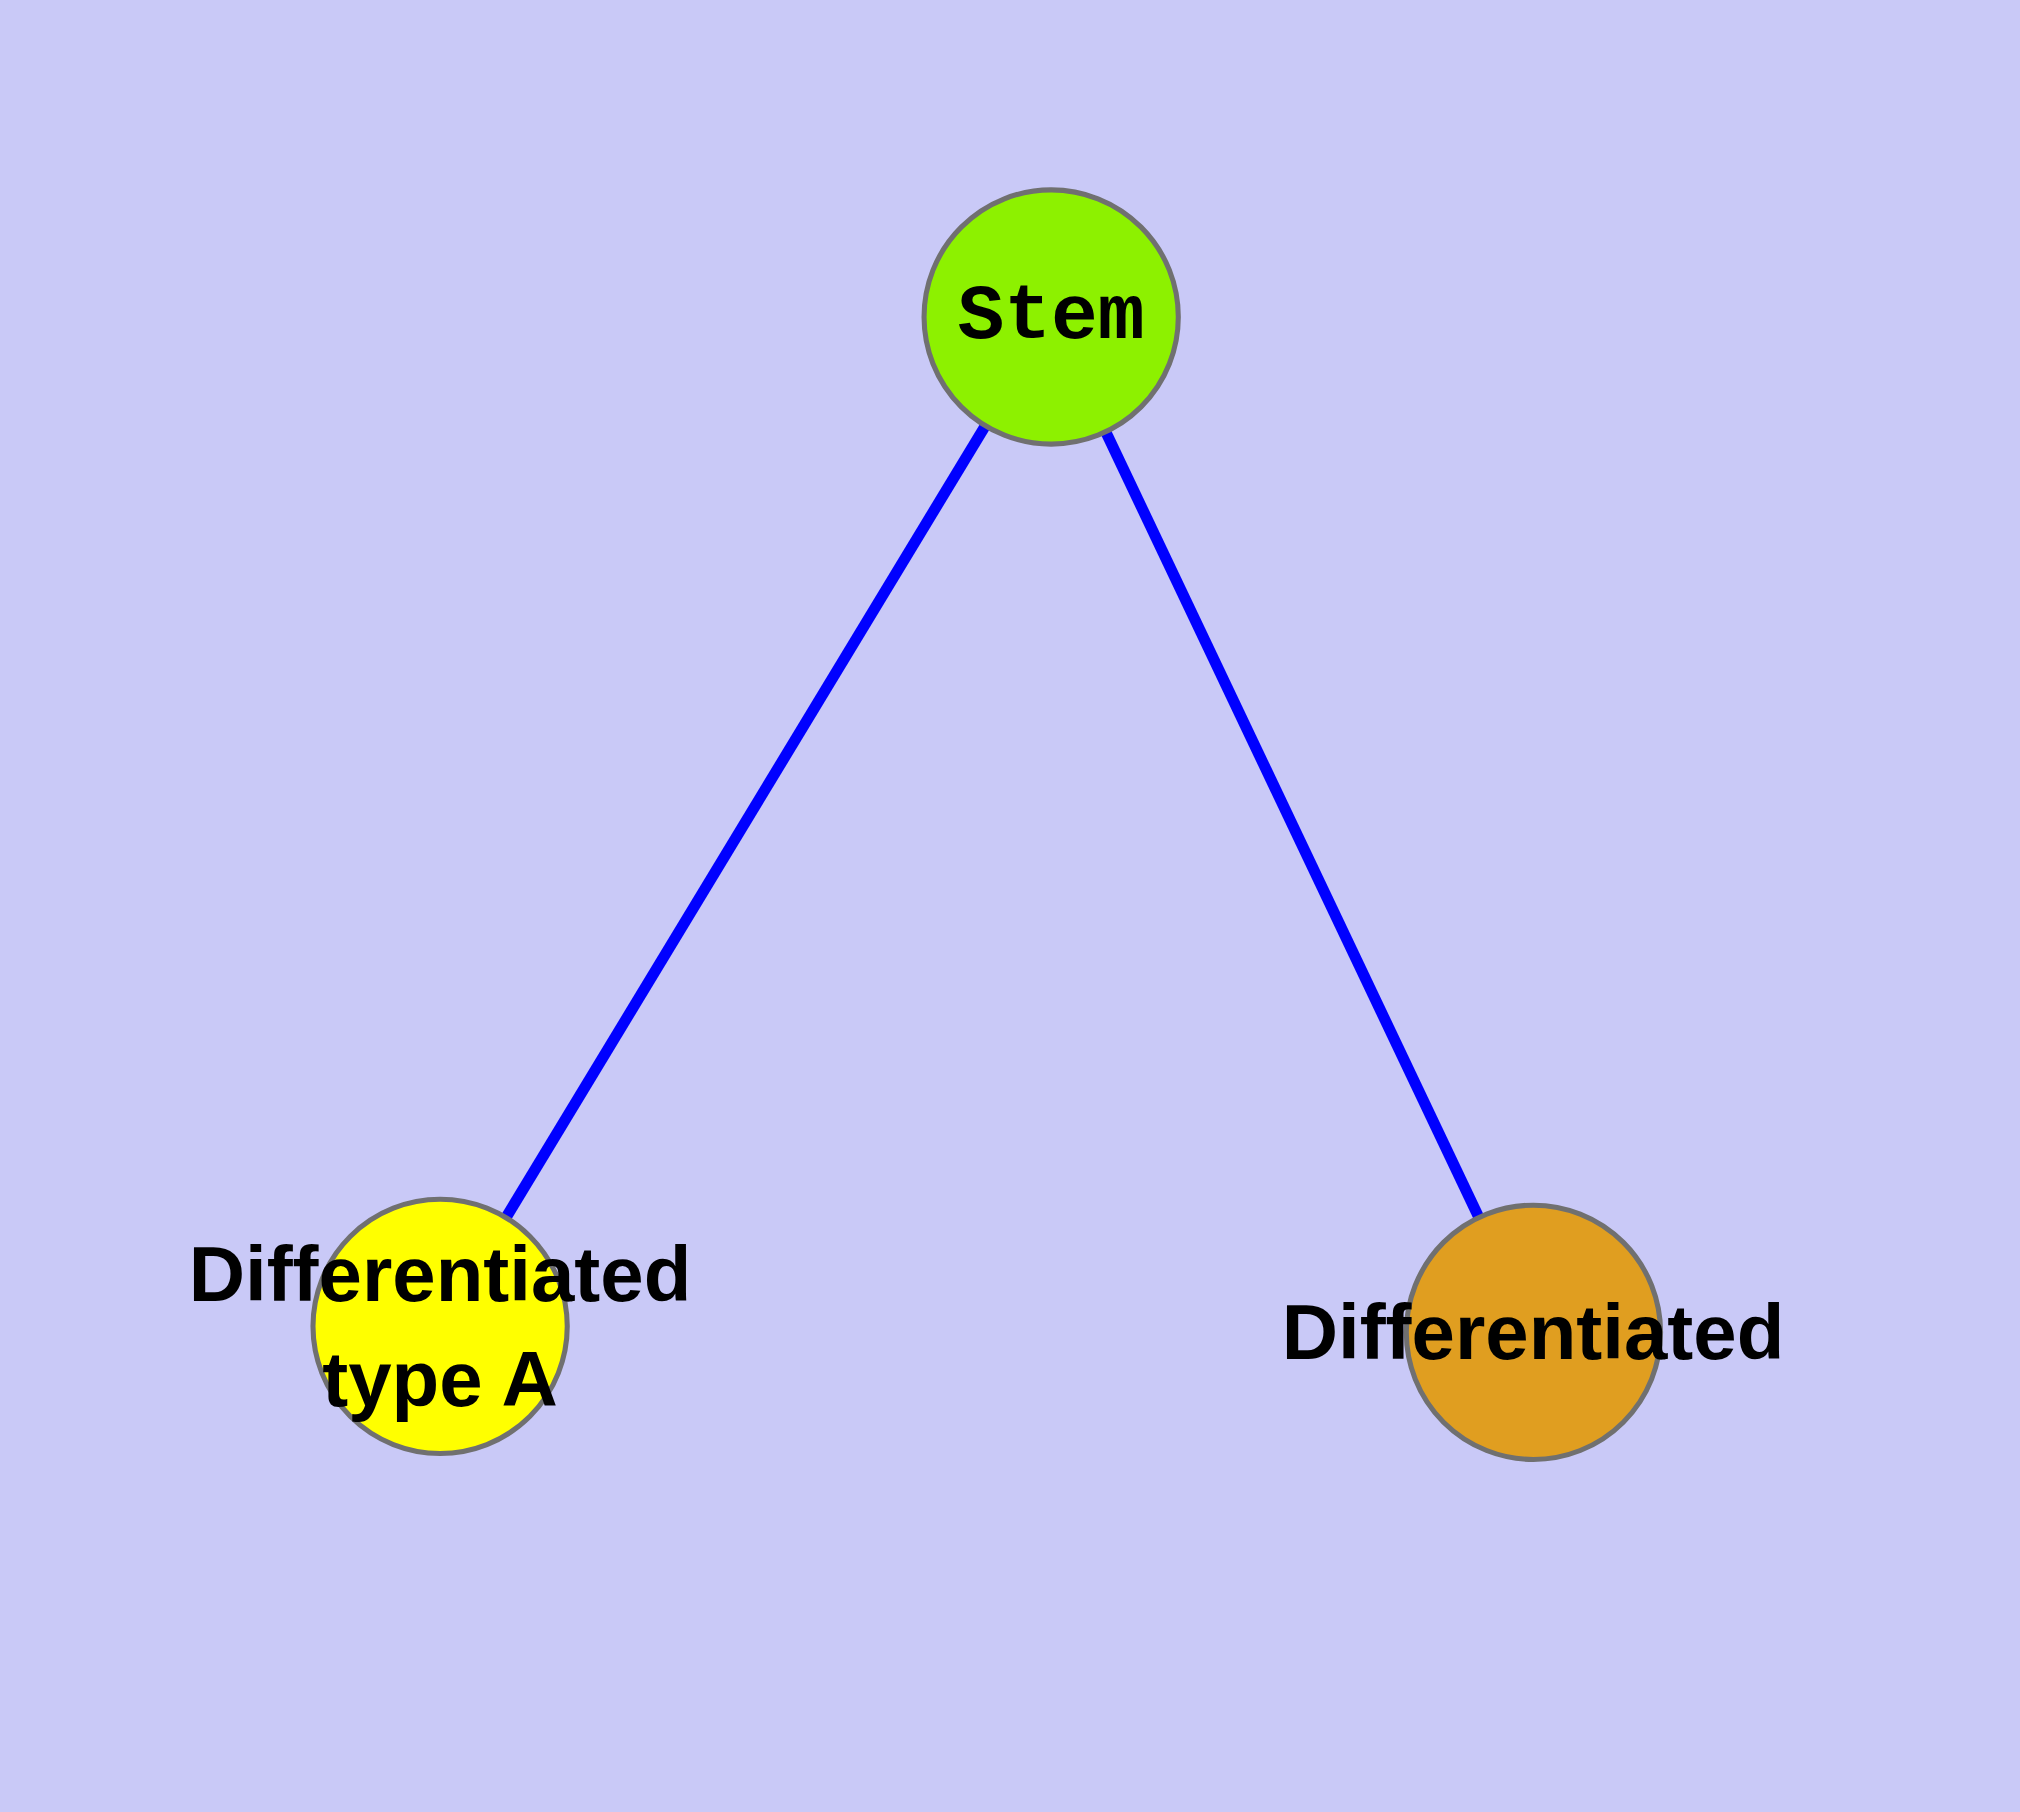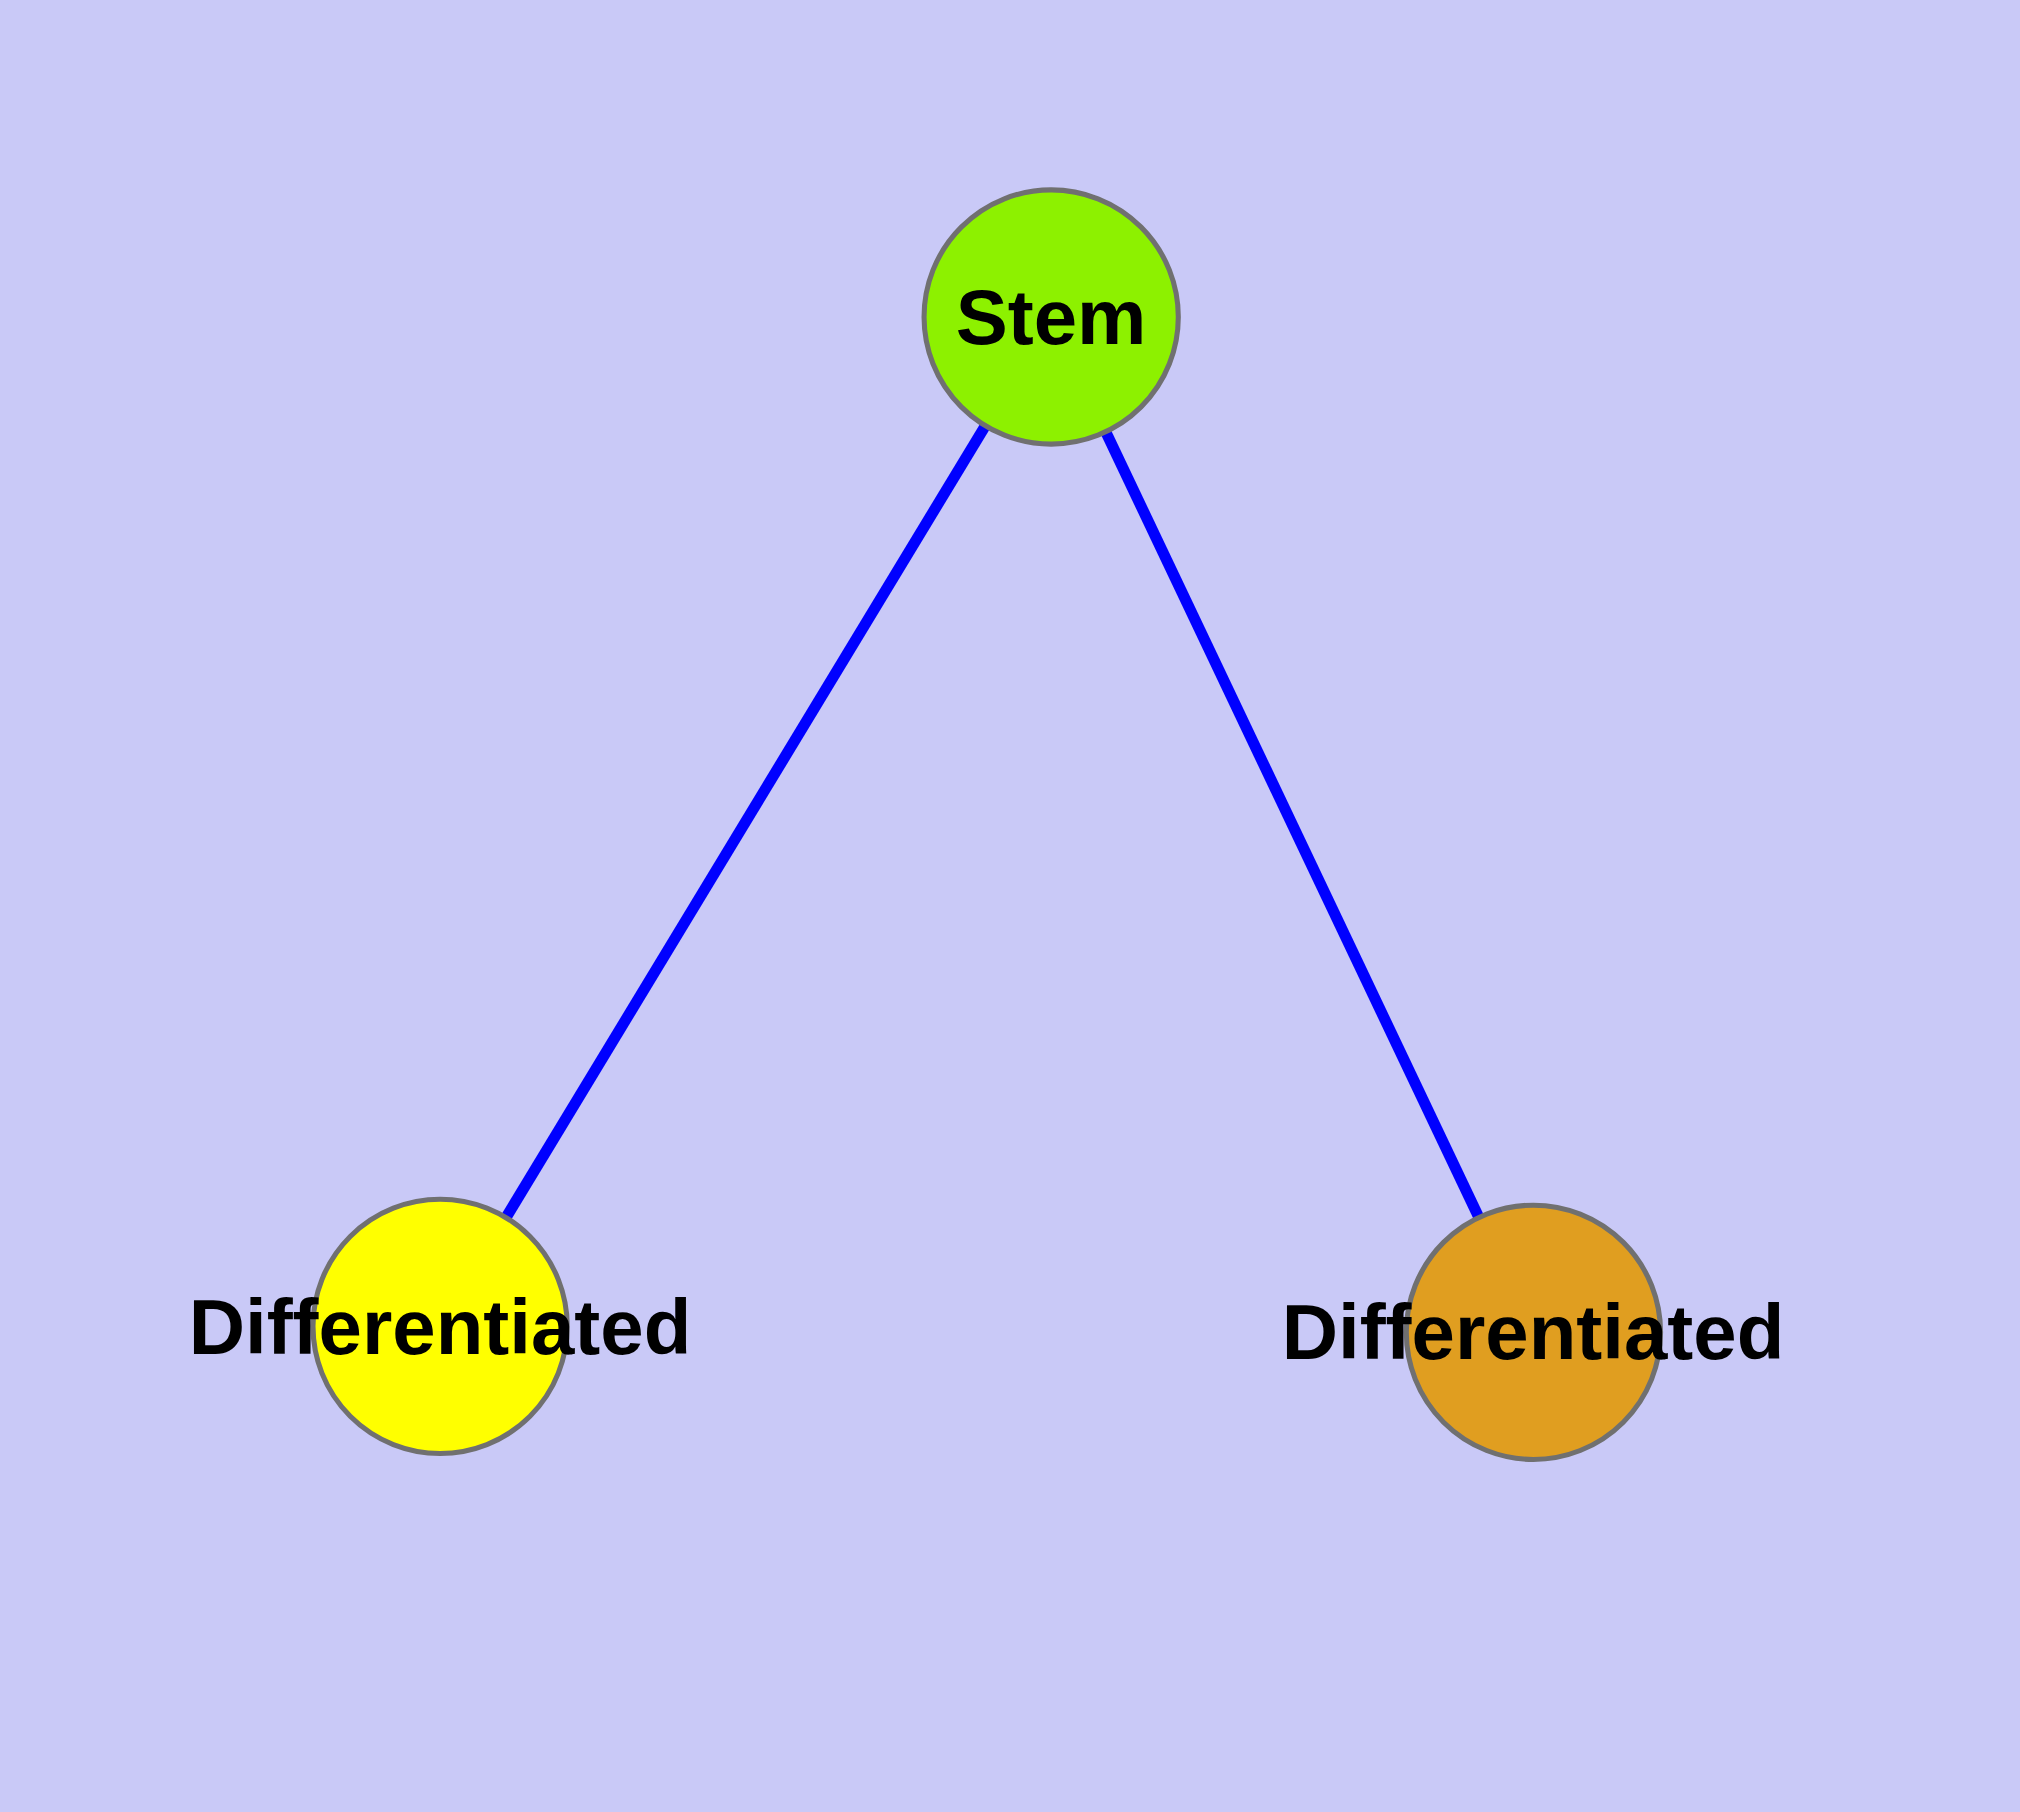--- a/index.html
+++ b/index.html
@@ -48,26 +48,27 @@
     <rect x="0" y="0" width="2384" height="2138" fill="#C9C9F7"></rect>
 
     <line x1="1240" y1="374" x2="519" y2="1565" stroke-width="13" stroke="#0000FF"></line>
     <line x1="1240" y1="374" x2="1809" y2="1572" stroke-width="13" stroke="#0000FF"></line>
 
     <circle cx="1240" cy="374" r="150" stroke-width="6" fill="#8DF100" stroke="#707070"></circle>
     <circle cx="519" cy="1565" r="150" stroke-width="6" fill="#FFFF00" stroke="#707070"></circle>
     <circle cx="1809" cy="1572" r="150" stroke-width="6" fill="#E09E20" stroke="#707070"></circle>
   </svg>
 
-  <div class="node-label" style="left:1051px; top:317px;">
+  <div class="node-label" style="left:1051px; top:317px;font-family:Liberation Mono, monospace;">
     <div>Stem</div>
   </div>
 
   <div class="node-label" style="left:440px; top:1327px;">
     <div>Differentiated</div>
+    <div>type A</div>
   </div>
 
   <div class="node-label" style="left:1533px; top:1332px;">
     <div>Differentiated</div>
   </div>
 
 </div>
 
 
 </body></html>

